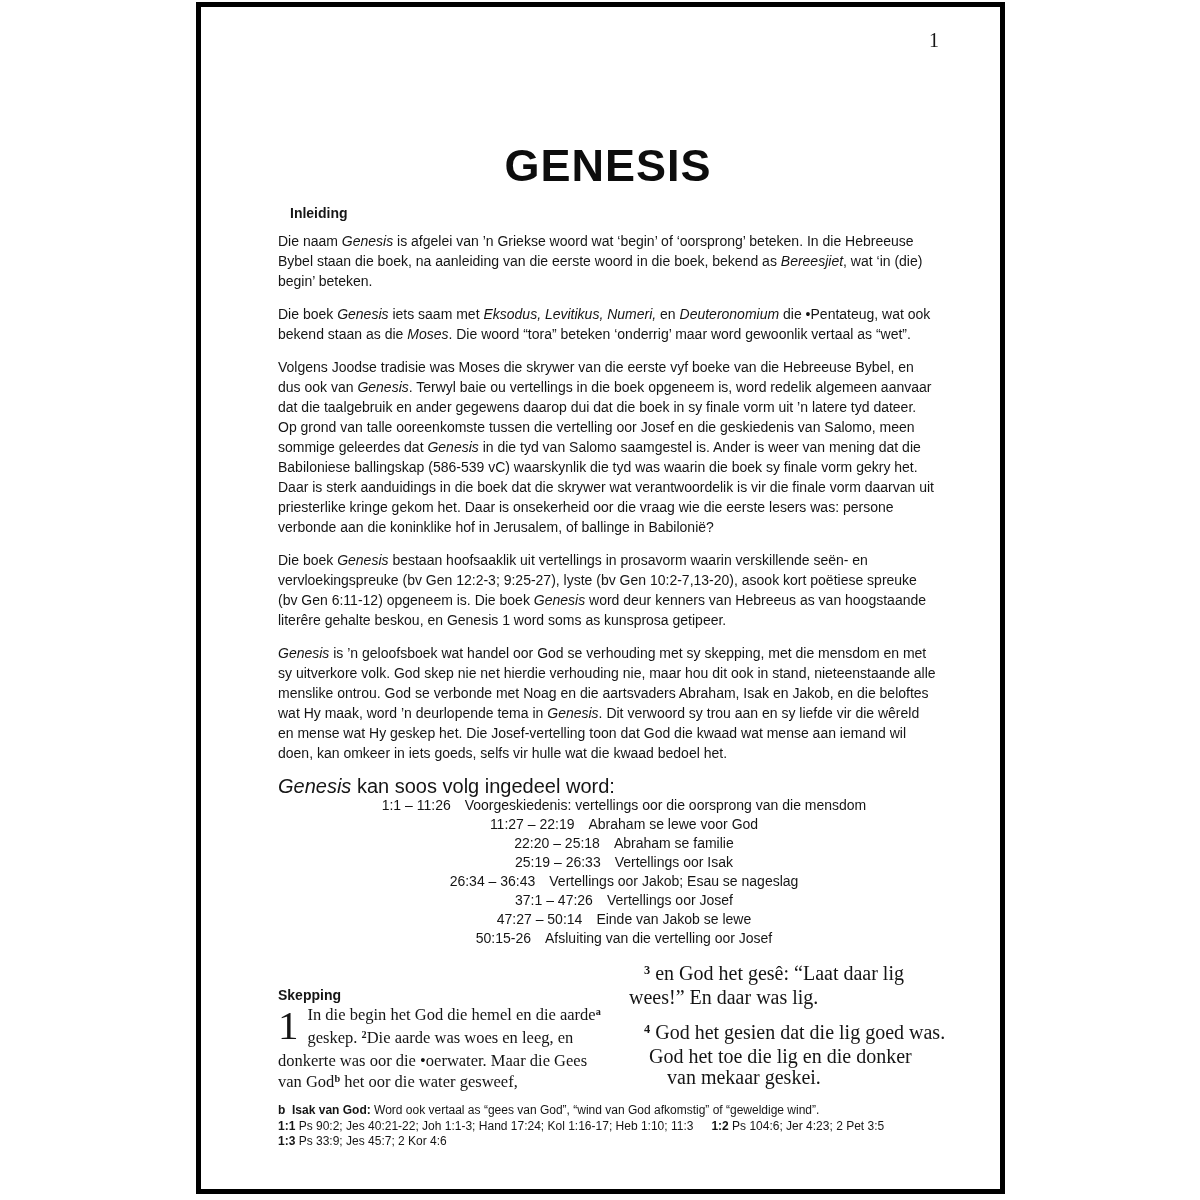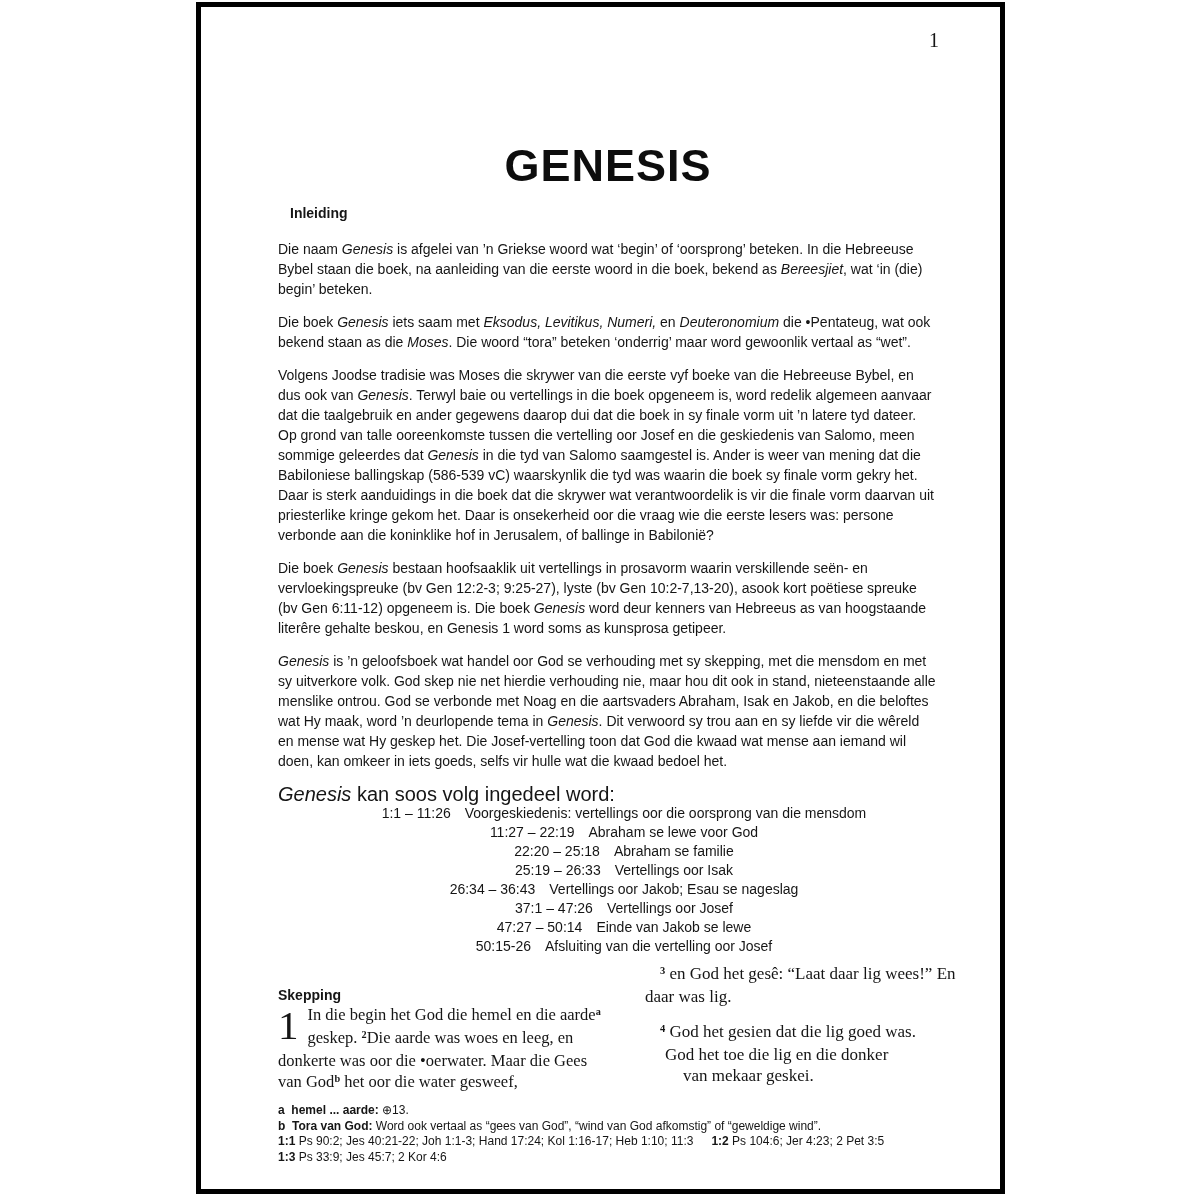--- a/index.html
+++ b/index.html
@@ -44,21 +44,21 @@
     font-size: 14px;
     line-height: 20px;
     font-weight: bold;
     padding-left: 12px;
   }
   .content p.intro-p {
     margin: 13px 0 0 0;
     font-size: 14px;
     line-height: 20px;
   }
-  .content p.intro-p.first { margin-top: 16px; }
+  .content p.intro-p.first { margin-top: 8px; }
   .div-intro {
     margin: 13px 0 0 0;
     font-size: 20px;
     line-height: 20px;
   }
   .div-list {
     padding-left: 32px;
     font-size: 14px;
     line-height: 19px;
     text-align: center;
@@ -83,24 +83,24 @@
   .col-left {
     position: absolute;
     left: 77px; top: 997px;
     width: 330px;
     font-family: "Liberation Serif", serif;
     font-size: 16.5px;
     line-height: 21px;
   }
   .col-right {
     position: absolute;
-    left: 444px; top: 956px;
+    left: 428px; top: 956px;
     width: 318px;
     font-family: "Liberation Serif", serif;
-    font-size: 17px;
+    font-size: 20px;
     line-height: 21px;
   }
   .col-left p, .col-right p { margin: 0; }
   .dropcap {
     float: left;
     font-size: 41px;
     line-height: 36px;
     margin: 3px 9px 0 0;
     font-family: "Liberation Serif", serif;
   }
@@ -159,19 +159,18 @@
   <div class="col-right">
     <p class="bible-p v3"><span class="sup">3</span><span> en God het gesê: “Laat daar lig wees!” En daar was lig.</span></p>
     <div class="poetry">
       <p class="poem-l1"><span class="sup">4</span><span> God het gesien dat die lig goed was.</span></p>
       <p class="poem-l2"><span>God het toe die lig en die donker</span></p>
       <p class="poem-l3"><span>van mekaar geskei.</span></p>
     </div>
   </div>
 
   <div class="footnotes">
-    <p><span class="bd">a</span><span>&nbsp;&nbsp;</span><span class="bd">hemel ... aarde:</span><span> ⊕13.</span></p>
-    <p><span class="bd">b</span><span>&nbsp;&nbsp;</span><span class="bd">Tora van God:</span><span> Word ook vertaal as “gees van God”, “wind van God afkomstig” of “geweldige wind”.</span></p>
+    <p><span class="bd">b</span><span>&nbsp;&nbsp;</span><span class="bd">Isak van God:</span><span> Word ook vertaal as “gees van God”, “wind van God afkomstig” of “geweldige wind”.</span></p>
     <p><span class="bd">1:1</span><span> Ps 90:2; Jes 40:21-22; Joh 1:1-3; Hand 17:24; Kol 1:16-17; Heb 1:10; 11:3</span><span>  </span><span class="bd">1:2</span><span> Ps 104:6; Jer 4:23; 2 Pet 3:5</span></p>
     <p><span class="bd">1:3</span><span> Ps 33:9; Jes 45:7; 2 Kor 4:6</span></p>
   </div>
 
 </div>
 
 </body></html>

